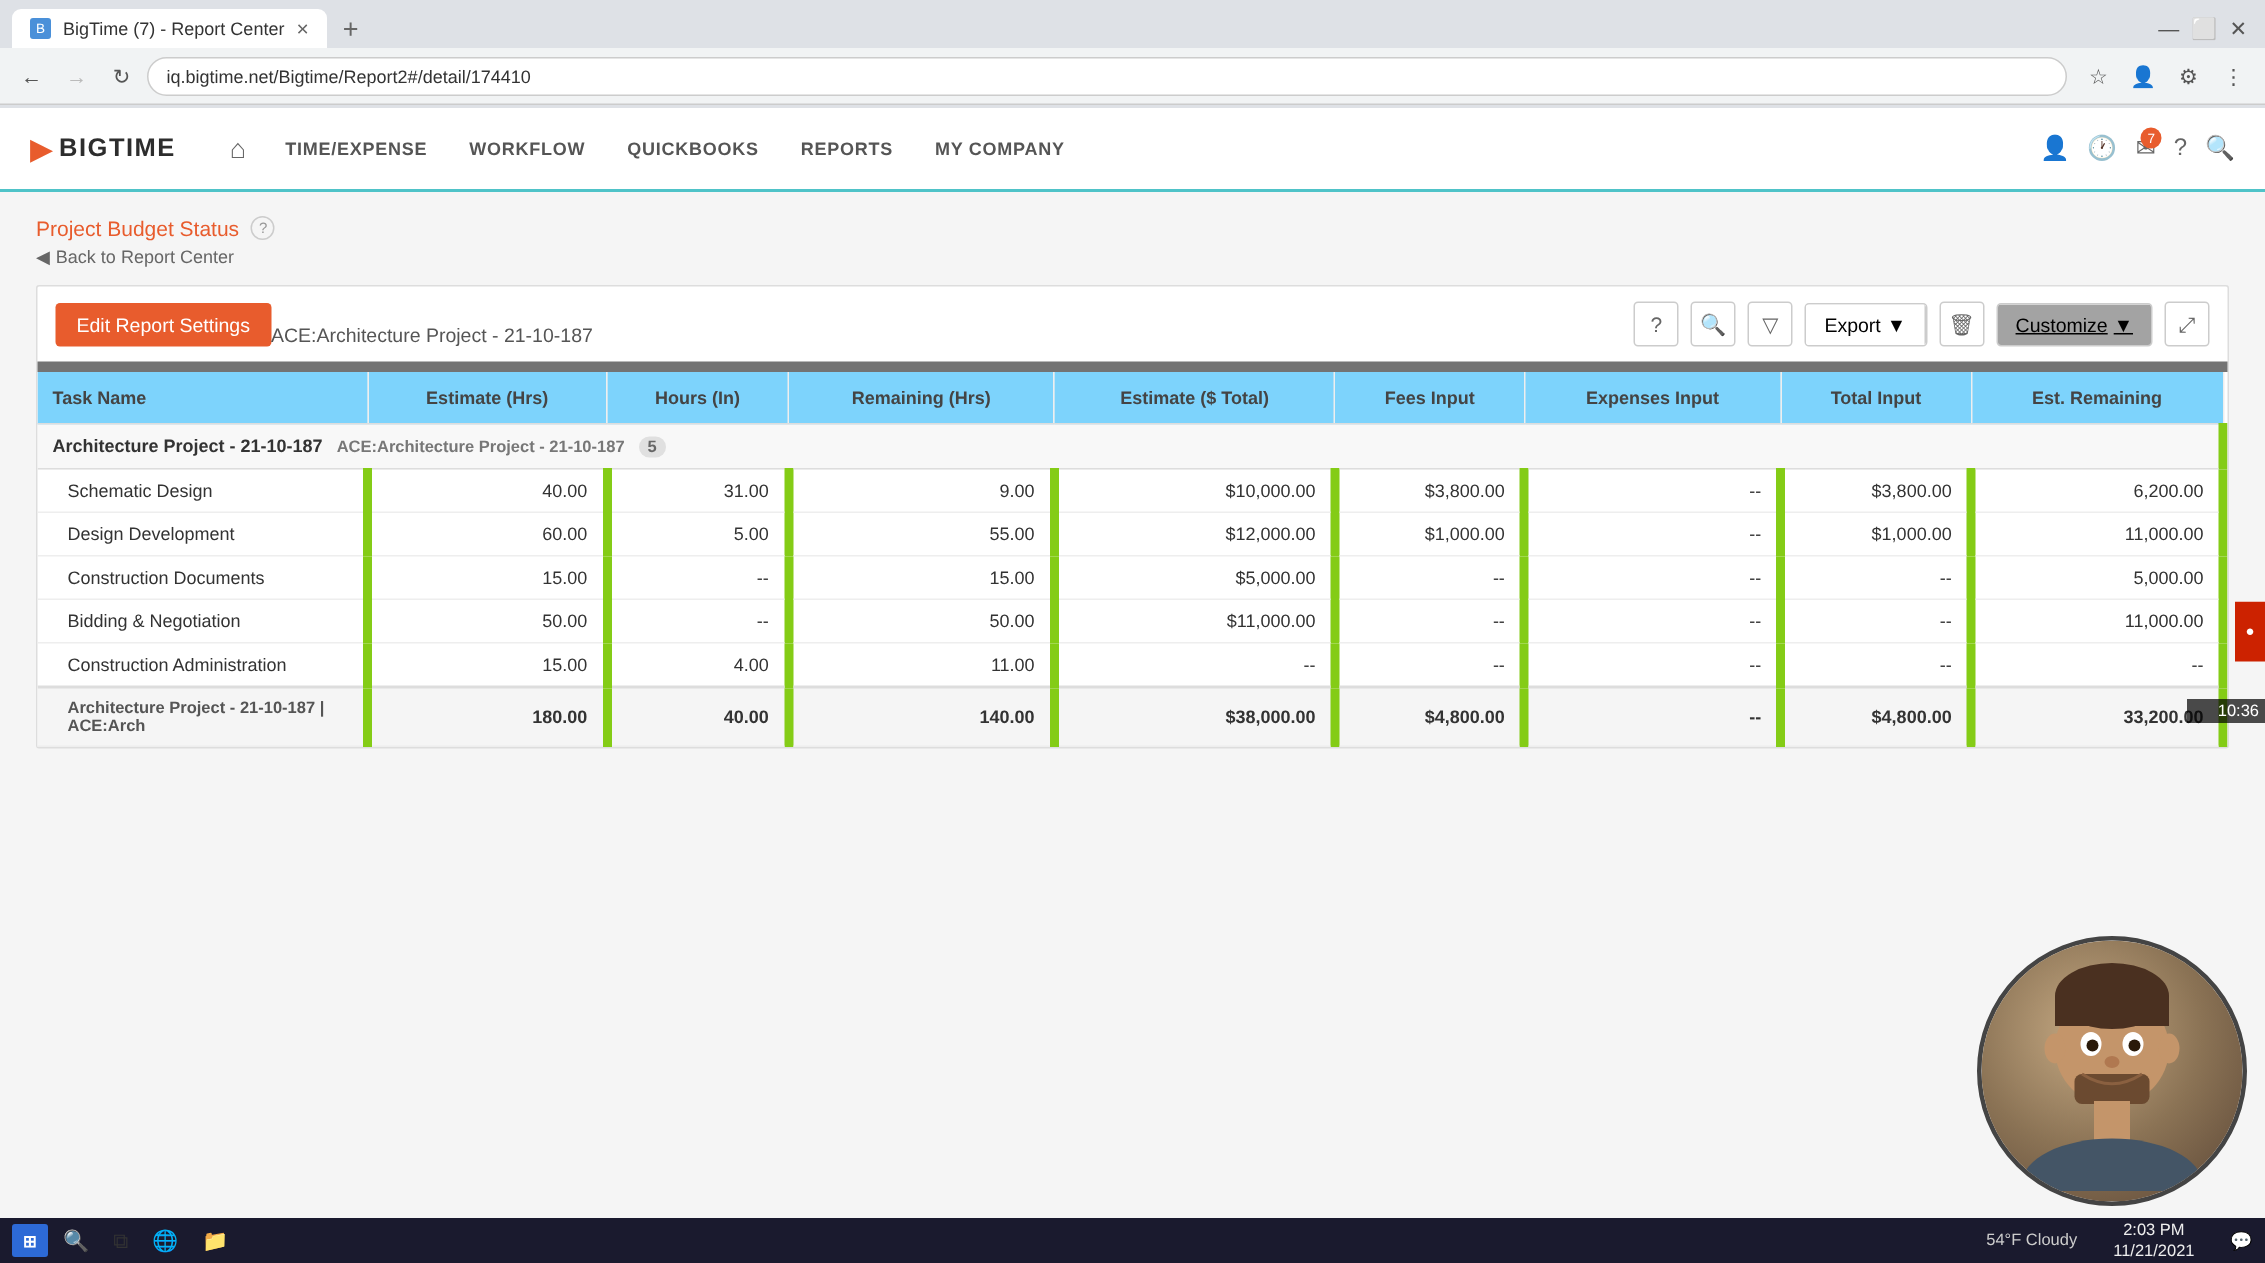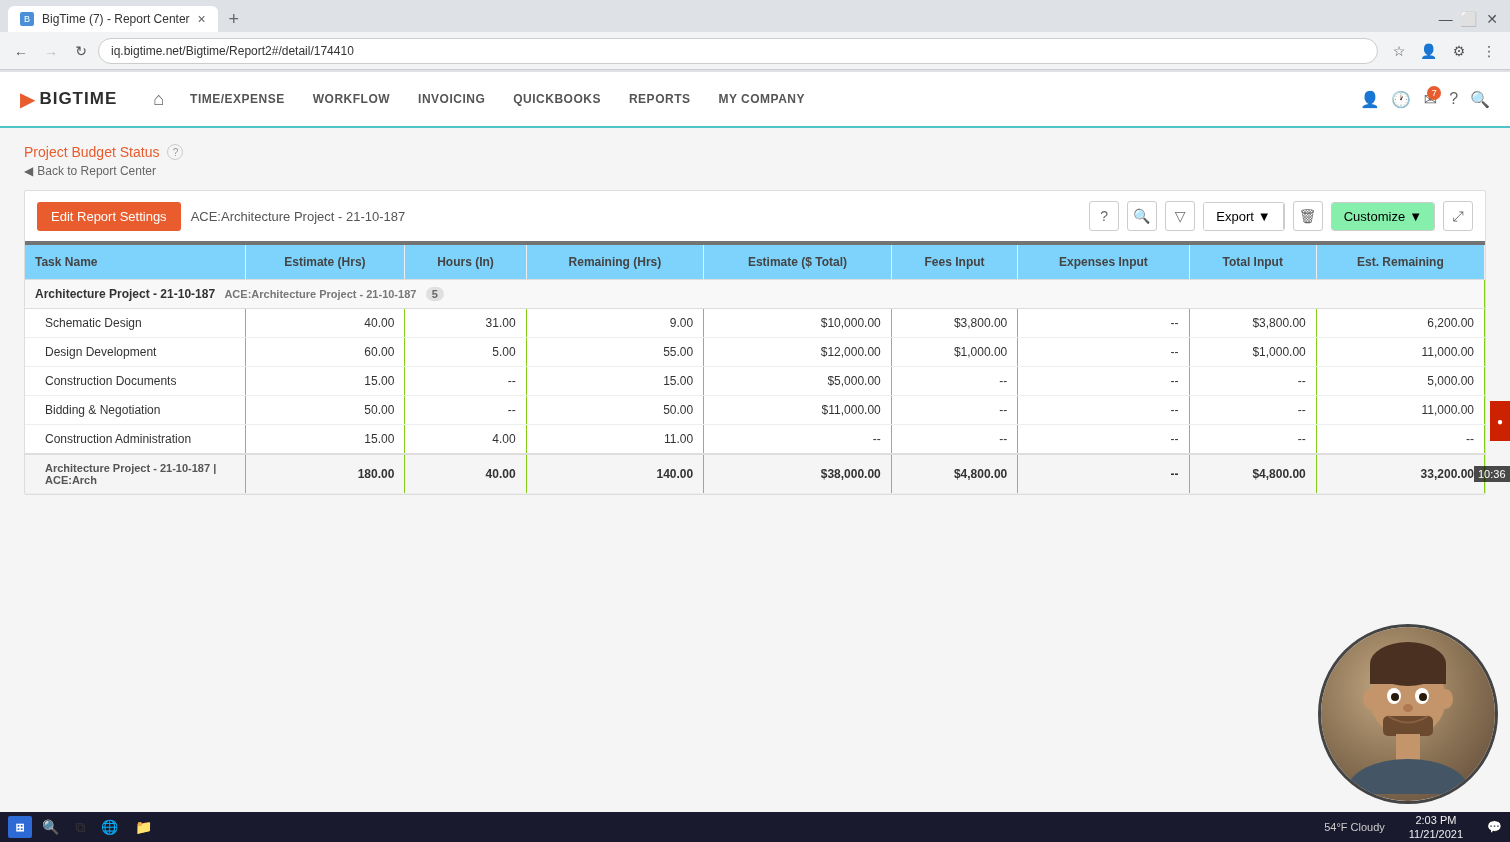--- a/index.html
+++ b/index.html
@@ -205,24 +205,23 @@
     .report-container {
       background: #fff;
       border: 1px solid #ddd;
       border-radius: 2px;
       margin-top: 12px;
     }
 
     
     .report-toolbar {
       display: flex;
-      align-items: center;
+      align-items: flex-end;
       padding: 10px 12px;
-      border-bottom: 4px solid #737373;
-      gap: 10px;
+      border-bottom: 7px solid #737373;
     }
     .btn-edit {
       background: #e85c2d;
       color: white;
       border: none;
       padding: 7px 14px;
       border-radius: 3px;
       font-size: 13px;
       font-weight: 500;
       cursor: pointer;
@@ -252,29 +251,30 @@
       border: 1px solid #ccc;
       padding: 6px 12px;
       border-radius: 3px;
       font-size: 13px;
       cursor: pointer;
       display: flex;
       align-items: center;
       gap: 4px;
     }
     .btn-customize {
-      background: #86efac;
+      background: #a3a3a3;
       border: 1px solid #ccc;
       padding: 6px 12px;
       border-radius: 3px;
       font-size: 13px;
       cursor: pointer;
       display: flex;
       align-items: center;
       gap: 4px;
+      text-decoration: underline;
     }
 
     
     .report-table {
       width: 100%;
       border-collapse: collapse;
       font-size: 12px;
     }
     .report-table th {
       background: #7dd3fc;
@@ -284,21 +284,21 @@
       text-align: center;
       font-weight: 600;
       color: #444;
       font-size: 12px;
     }
     .report-table th:first-child {
       text-align: left;
     }
     .report-table td {
       border-bottom: 1px solid #eee;
-      border-right: 1px solid #84cc16;
+      border-right: 6px solid #84cc16;
       padding: 7px 10px;
       text-align: right;
       color: #333;
     }
     .report-table td:first-child {
       text-align: left;
       padding-left: 20px;
     }
 
     .project-row td {
@@ -408,25 +408,26 @@
       background: #cc2200;
       display: flex; align-items: center; justify-content: center;
       color: white;
       font-size: 10px;
       z-index: 1001;
     }
     .time-overlay {
       position: fixed;
       right: 0;
       top: calc(50% + 45px);
-      width: 36px;
+      width: 52px;
       background: rgba(0,0,0,0.7);
       color: white;
       font-size: 11px;
       padding: 2px 4px;
+      text-align: right;
       z-index: 1001;
     }
   </style>
 </head>
 <body>
 
 <div class="browser-chrome">
   <div class="browser-tab-bar">
     <div class="browser-tab">
       <span class="browser-tab-favicon">B</span>
@@ -458,21 +459,20 @@
 
 <div class="app-header">
   <div class="logo-area">
     <span class="logo-icon">▶</span>
     <span class="logo-text">BIGTIME</span>
   </div>
   <span class="nav-home">⌂</span>
   <div class="main-nav">
     <span class="main-nav-item">TIME/EXPENSE</span>
     <span class="main-nav-item">WORKFLOW</span>
-    <span class="main-nav-item">INVOICING</span>
     <span class="main-nav-item">QUICKBOOKS</span>
     <span class="main-nav-item">REPORTS</span>
     <span class="main-nav-item">MY COMPANY</span>
   </div>
   <div class="header-actions">
     <span class="header-icon">👤</span>
     <span class="header-icon">🕐</span>
     <span class="header-icon" style="position:relative;">
       ✉
       <span class="badge">7</span>

